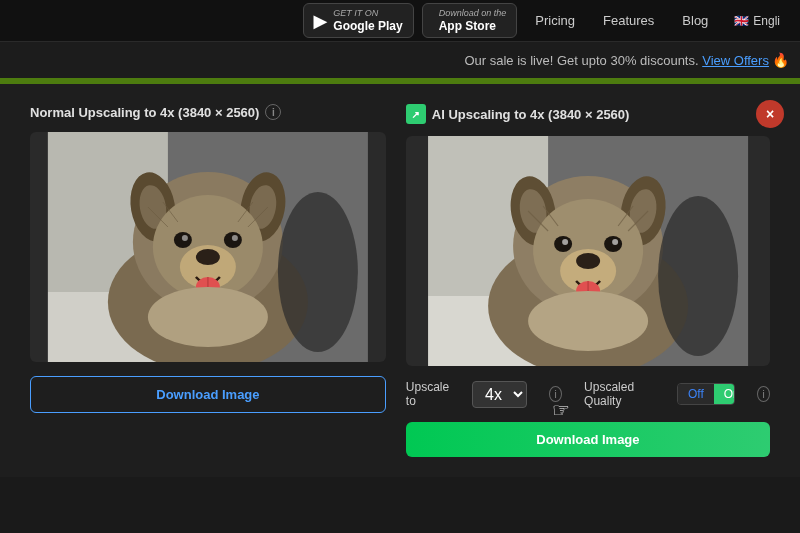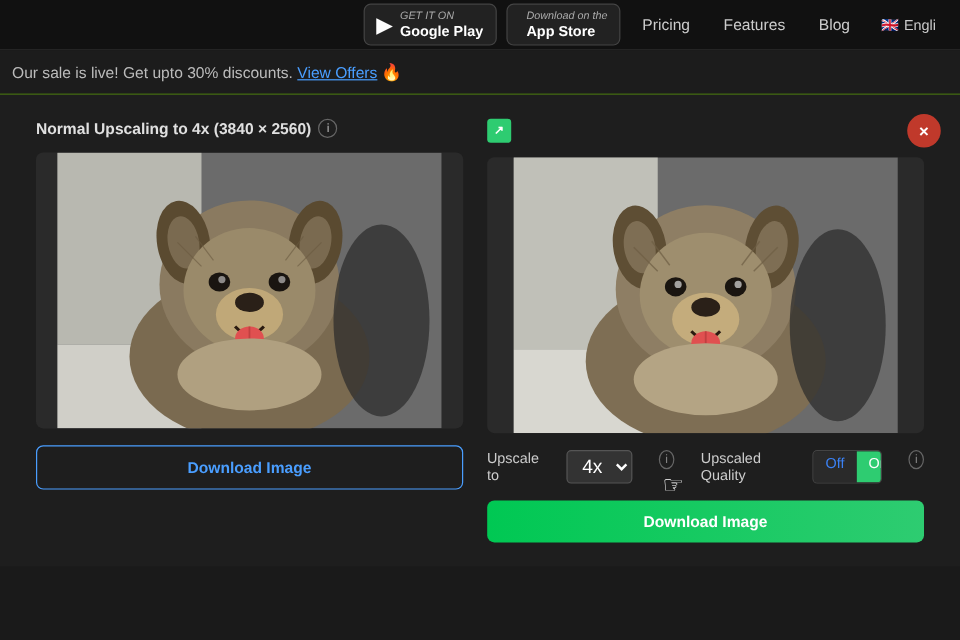--- a/index.html
+++ b/index.html
@@ -51,25 +51,25 @@
       gap: 4px;
       color: #ccc;
       font-size: 12px;
       cursor: pointer;
       padding: 0 8px;
     }
 
     
     .promo-banner {
       background: #1c1c1c;
-      text-align: left;
+      text-align: right;
       padding: 10px;
       font-size: 13px;
       color: #bbb;
-      border-bottom: 1px solid #4d7c0f;
+      border-bottom: 6px solid #4d7c0f;
     }
     .promo-banner a {
       color: #4a9eff;
       text-decoration: underline;
       cursor: pointer;
     }
     .promo-emoji { font-size: 14px; }
 
     
     .main-content {
@@ -175,20 +175,21 @@
 
     
     .dog-svg {
       width: 100%;
       height: 100%;
     }
 
     
     .controls {
       display: flex;
+      align-items: center;
       gap: 22px;
       margin-bottom: 14px;
       font-size: 12px;
       color: #ccc;
     }
     .select-box {
       background: #333;
       border: 1px solid #555;
       color: #fff;
       border-radius: 4px;
@@ -335,20 +336,21 @@
 
           <ellipse cx="270" cy="140" rx="40" ry="80" fill="#2a2a2a" opacity="0.7"></ellipse>
         </svg>
       </div>
       <button class="download-btn outline">Download Image</button>
     </div>
 
     <div class="column">
       <div class="col-label">
         <span class="ai-icon">↗</span>
+        <span>AI Upscaling to 4x (3840 × 2560)</span>
       </div>
       <div class="image-box">
         <svg class="dog-svg" viewBox="0 0 320 230" xmlns="http://www.w3.org/2000/svg">
 
           <rect width="320" height="230" fill="#6b6b6b"></rect>
           <rect x="0" y="160" width="120" height="70" fill="#d8d7d0"></rect>
           <rect x="0" y="0" width="120" height="160" fill="#c0c0b8"></rect>
 
           <ellipse cx="160" cy="170" rx="100" ry="70" fill="#7e6e54"></ellipse>
 

